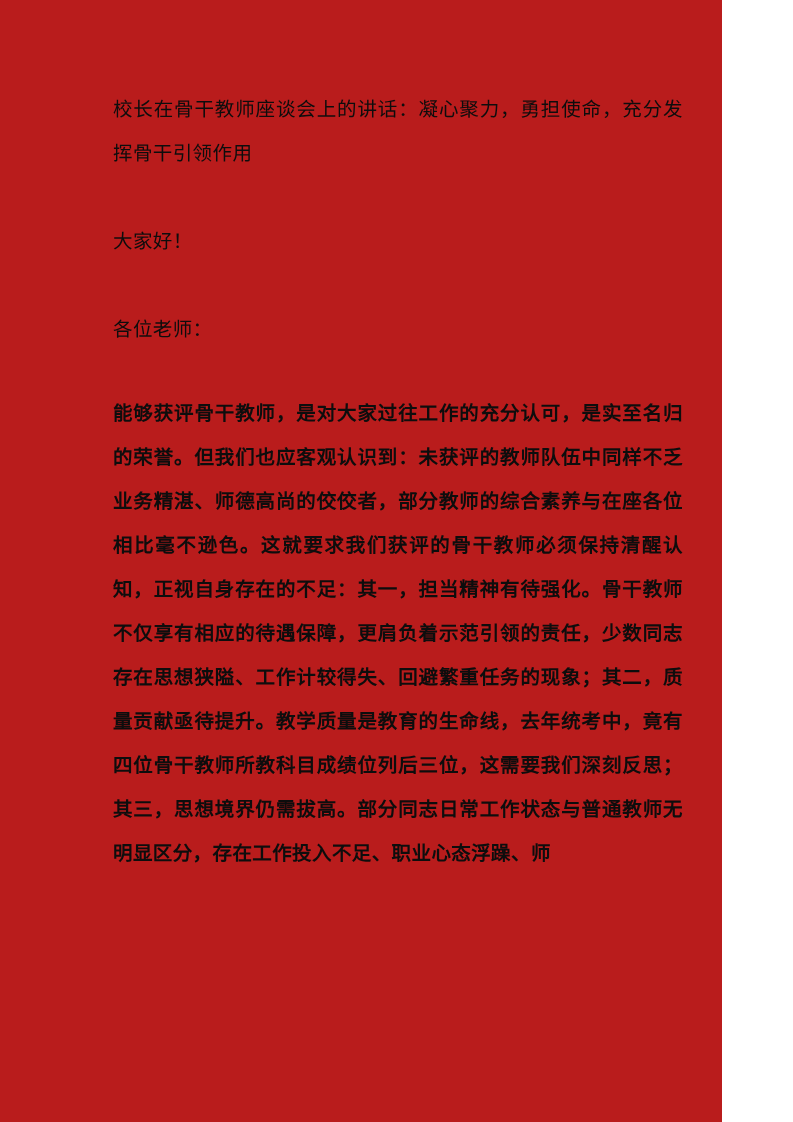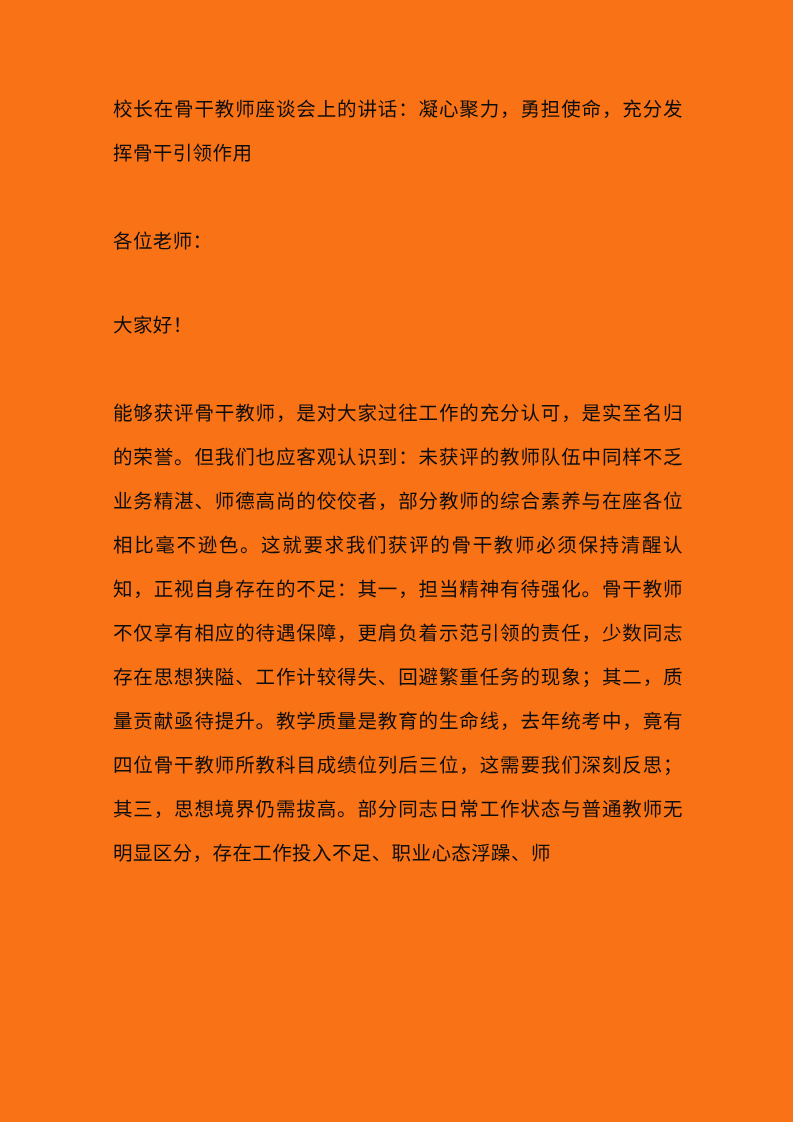--- a/index.html
+++ b/index.html
@@ -9,60 +9,61 @@
   }
   body {
     width: 793px;
     height: 1122px;
     font-family: "Liberation Serif", "DejaVu Serif", serif;
     color: #000000;
     overflow: hidden;
   }
   .page {
     position: relative;
-    width: 793px;
+    width: 722px;
     height: 1122px;
-    background: #f97316;
+    background: #b91c1c;
     box-sizing: border-box;
   }
   .doc-body {
     position: absolute;
     left: 113px;
     top: 88px;
     width: 570px;
   }
   .para {
     margin: 0 0 34px 0;
     font-size: 19.5px;
     line-height: 44px;
     text-align: justify;
     text-justify: inter-ideograph;
     letter-spacing: 0.4px;
     color: #0d0d0d;
     font-family: "Liberation Serif", "DejaVu Serif", serif;
   }
   .para:last-child {
     margin-bottom: 0;
+    font-weight: bold;
   }
   .para-title {
     margin-bottom: 44px;
   }
   .para-salutation {
     margin-bottom: 40px;
   }
   .para-greeting {
     margin-bottom: 44px;
   }
   .para-body {
     margin-bottom: 40px;
   }
 </style>
 </head>
 <body>
 
 <div class="page">
   <div class="doc-body">
     <p class="para para-title">校长在骨干教师座谈会上的讲话：凝心聚力，勇担使命，充分发挥骨干引领作用</p>
+    <p class="para para-greeting">大家好！</p>
     <p class="para para-salutation">各位老师：</p>
-    <p class="para para-greeting">大家好！</p>
     <p class="para para-body">能够获评骨干教师，是对大家过往工作的充分认可，是实至名归的荣誉。但我们也应客观认识到：未获评的教师队伍中同样不乏业务精湛、师德高尚的佼佼者，部分教师的综合素养与在座各位相比毫不逊色。这就要求我们获评的骨干教师必须保持清醒认知，正视自身存在的不足：其一，担当精神有待强化。骨干教师不仅享有相应的待遇保障，更肩负着示范引领的责任，少数同志存在思想狭隘、工作计较得失、回避繁重任务的现象；其二，质量贡献亟待提升。教学质量是教育的生命线，去年统考中，竟有四位骨干教师所教科目成绩位列后三位，这需要我们深刻反思；其三，思想境界仍需拔高。部分同志日常工作状态与普通教师无明显区分，存在工作投入不足、职业心态浮躁、师</p>
   </div>
 </div>
 
 </body></html>

